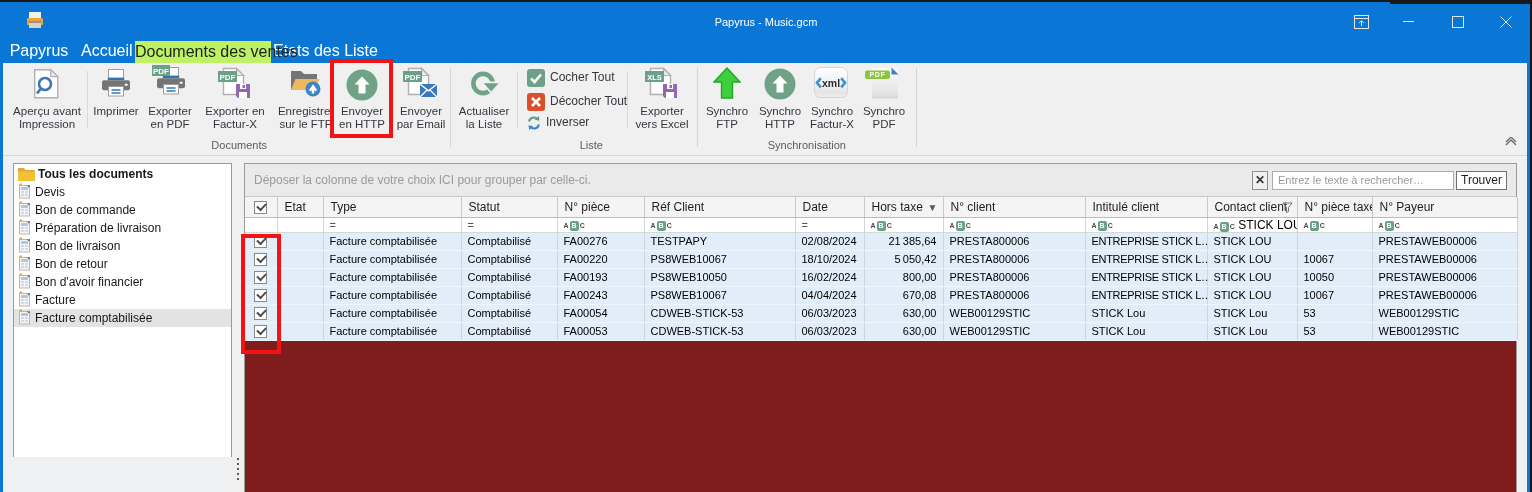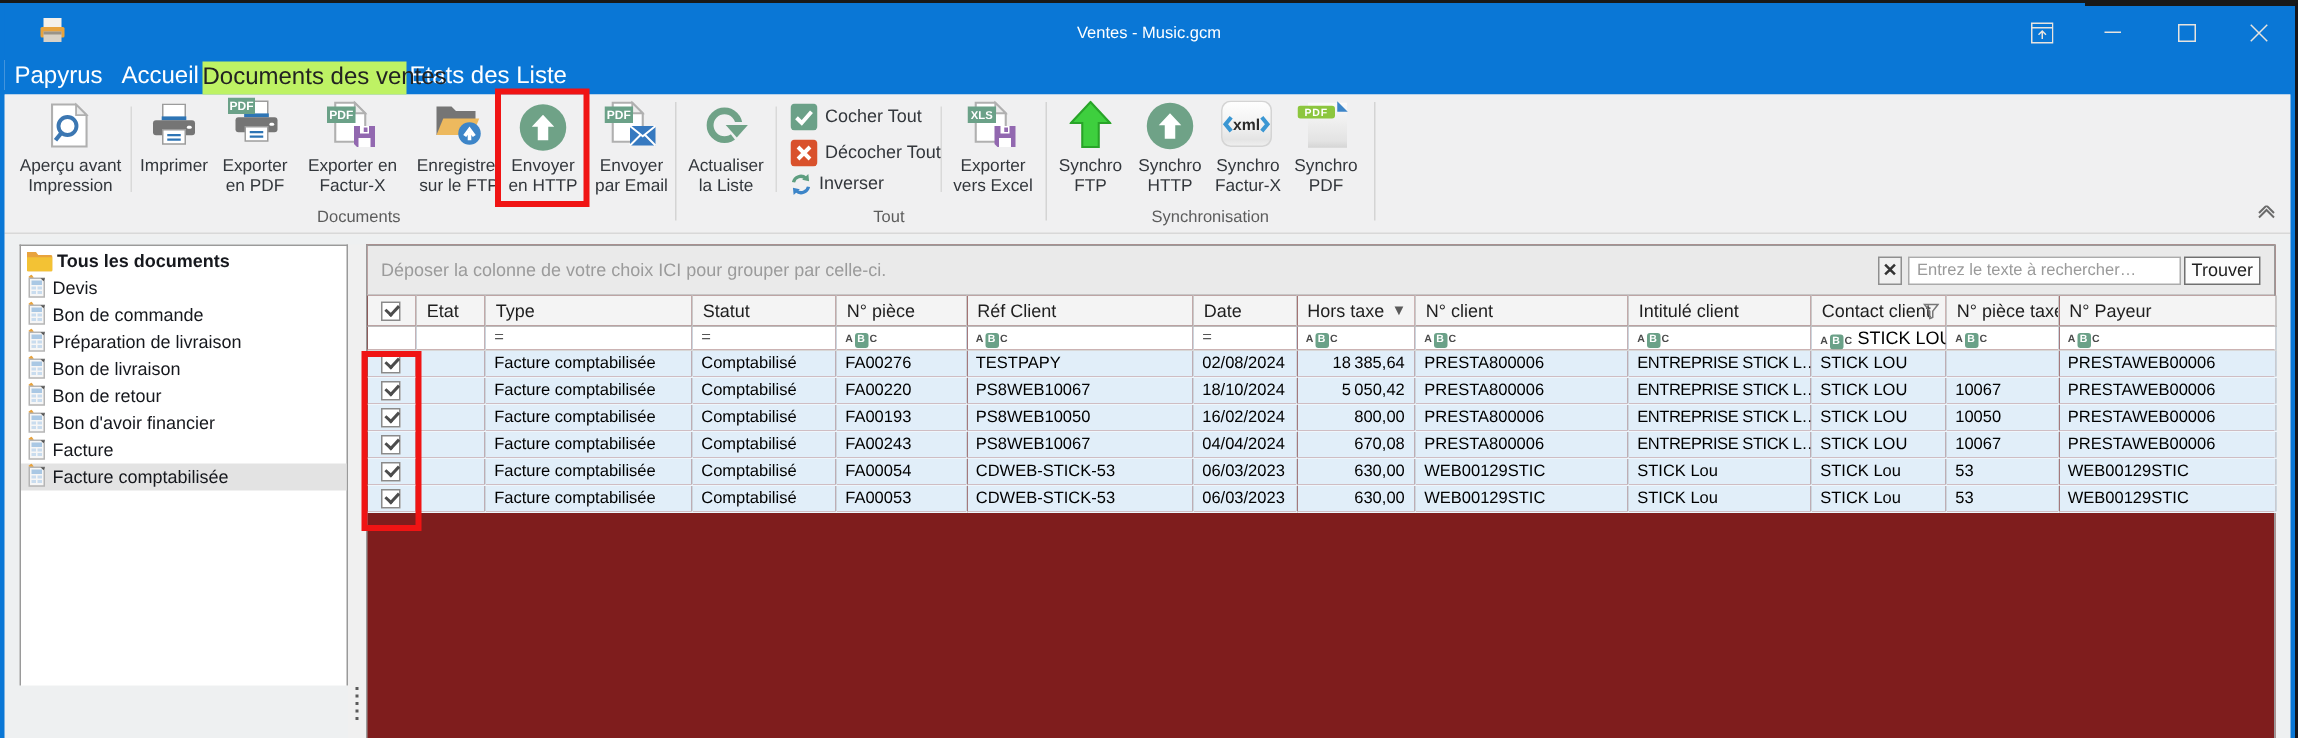--- a/index.html
+++ b/index.html
@@ -60,21 +60,21 @@
 .eq { color:#555; font-size:11px; }
 
 .redrect { position:absolute; border:4px solid #f01414; z-index:50; }
 </style>
 </head>
 <body>
 <div id="win">
   <div class="abs" id="titlebar"></div>
   <div class="abs" id="topblack"></div>
   <div class="abs" id="topblackR"></div>
-  <div class="abs" id="title">Ventes - Music.gcm</div>
+  <div class="abs" id="title">Papyrus - Music.gcm</div>
 
   <svg class="abs" style="left:26px;top:11px" width="19" height="19" viewBox="0 0 19 19">
     <rect x="3" y="1" width="12" height="6" fill="#f4f0ea"></rect>
     <rect x="1" y="7" width="16" height="7" rx="1" fill="#e8a33d"></rect>
     <rect x="3" y="10" width="12" height="7" fill="#d9d2c7"></rect>
     <rect x="3" y="10" width="12" height="2" fill="#9a9388"></rect>
   </svg>
 
   <svg class="abs winbtn" style="left:1354px" width="15" height="16" viewBox="0 0 15 16">
       <rect x="0.5" y="1.5" width="14" height="13" fill="none" stroke="#e8e4df"></rect>
@@ -273,21 +273,21 @@
           </defs>
         <rect x="7" y="1.5" width="26" height="30" fill="url(#pg)"></rect>
         <path d="M26.5 0.5 L33.5 7.5 L26.5 7.5 z" fill="#3d85c8"></path>
         <rect x="0" y="3.5" width="25" height="8.5" rx="2" fill="#8cc63e"></rect>
         <text x="12.5" y="10" font-size="7" font-weight="bold" fill="#fff" text-anchor="middle" font-family="Liberation Sans" letter-spacing="0.6">PDF</text>
       </svg>
       <div class="cap">Synchro<br>PDF</div>
     </div>
 
     <div class="glabel" style="left:184px;width:80px">Documents</div>
-    <div class="glabel" style="left:540px;width:60px">Tout</div>
+    <div class="glabel" style="left:540px;width:60px">Liste</div>
     <div class="glabel" style="left:763px;width:80px">Synchronisation</div>
     <svg style="position:absolute;left:1502px;top:74px" width="12" height="10" viewBox="0 0 12 10">
         <path d="M1 8 L6 3 L11 8 M1 5 L6 0 L11 5" fill="none" stroke="#6a6a6a" stroke-width="1.3"></path>
       </svg>
   </div>
 
   <div class="abs" id="content">
     <div id="tree">
       <div class="titem" style="top:1px;font-weight:bold">
         <svg width="18" height="15" viewBox="0 0 18 15">
@@ -439,21 +439,21 @@
           <td><span class="abc">A<span class="b">B</span>C</span></td>
         </tr>
         <tr class="drow">
               <td style="text-align:center;padding:0"><span class="cb on" style="vertical-align:-3px"></span></td>
               <td></td>
               <td>Facture comptabilisée</td>
               <td>Comptabilisé</td>
               <td>FA00276</td>
               <td>TESTPAPY</td>
               <td>02/08/2024</td>
-              <td class="num">18 385,64</td>
+              <td class="num">21 385,64</td>
               <td>PRESTA800006</td>
               <td style="letter-spacing:-0.3px">ENTREPRISE STICK L…</td>
               <td>STICK LOU</td>
               <td></td>
               <td>PRESTAWEB00006</td>
             </tr>
         <tr class="drow">
               <td style="text-align:center;padding:0"><span class="cb on" style="vertical-align:-3px"></span></td>
               <td></td>
               <td>Facture comptabilisée</td>

